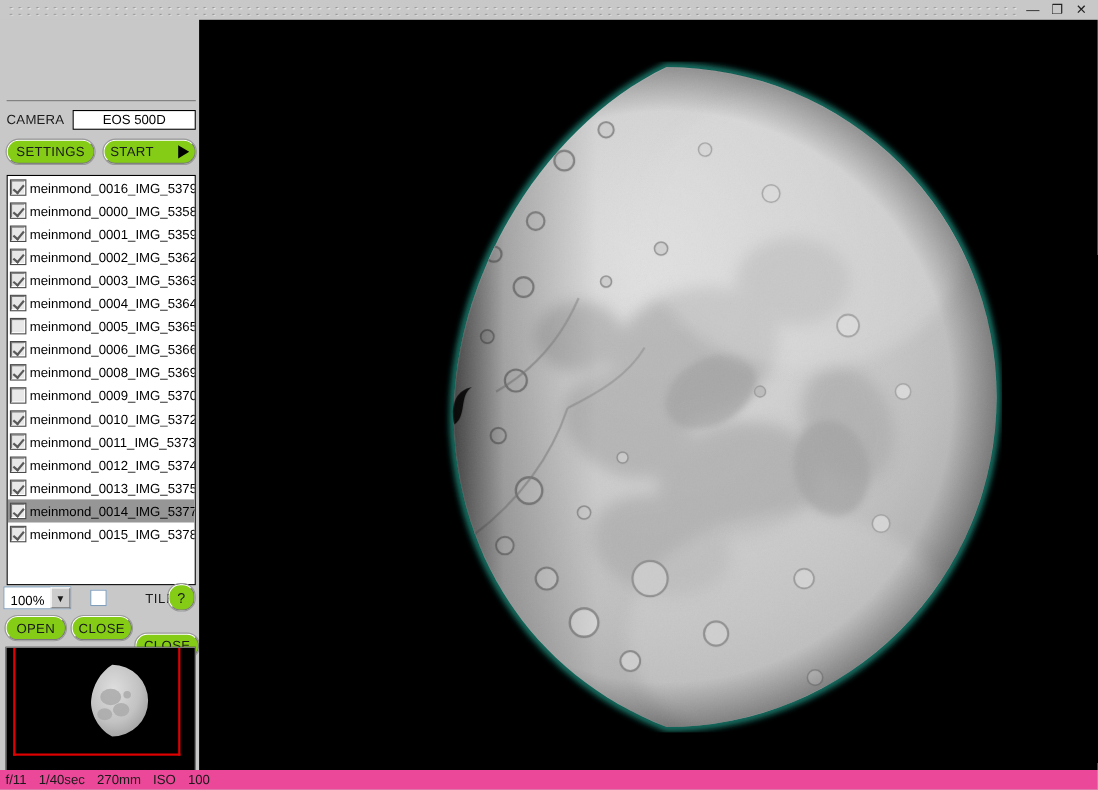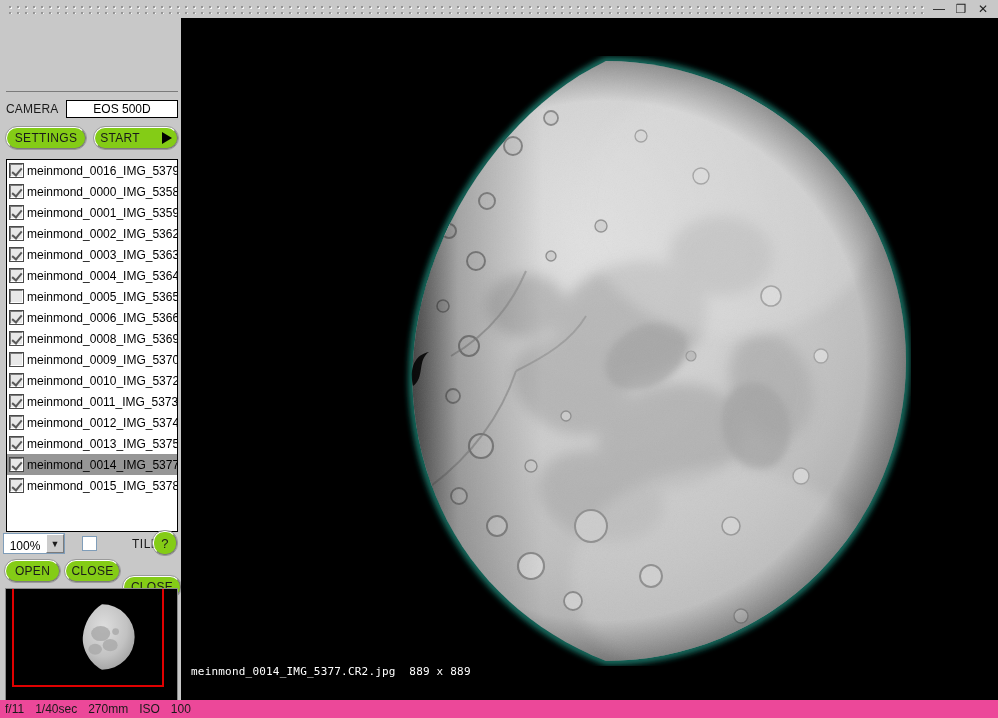--- a/index.html
+++ b/index.html
@@ -509,21 +509,20 @@
           <rect x="0" y="0" width="610" height="610" filter="url(#grain)" opacity="0.5"></rect>
         </g>
 
         <g fill="#000">
           <path d="M112 330 c12 -8 4 -26 16 -34 c-20 4 -18 26 -16 34 Z" opacity="0.85"></path>
           <path d="M118 470 c14 6 6 26 20 32 c-22 2 -22 -24 -20 -32 Z" opacity="0.8"></path>
           <path d="M150 540 c16 4 10 22 26 26 c-24 6 -28 -18 -26 -26 Z" opacity="0.8"></path>
         </g>
       </svg>
     </div>
-    <div id="overlay-label">meinmond_0014_IMG_5377.CR2.jpg  889 x 889</div>
   </div>
 
   <div id="statusbar">
     <span>f/11</span>
     <span>1/40sec</span>
     <span>270mm</span>
     <span>ISO</span>
     <span>100</span>
   </div>
 

